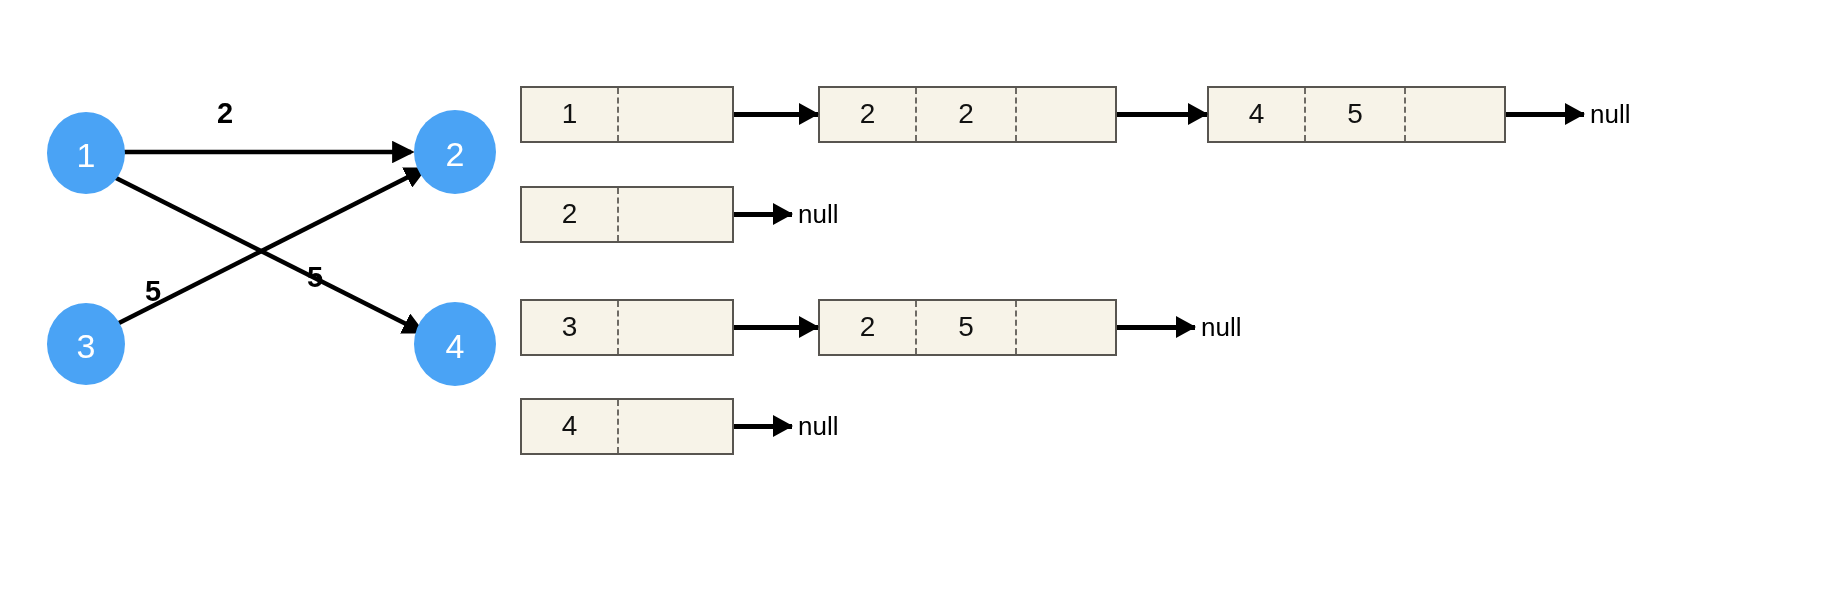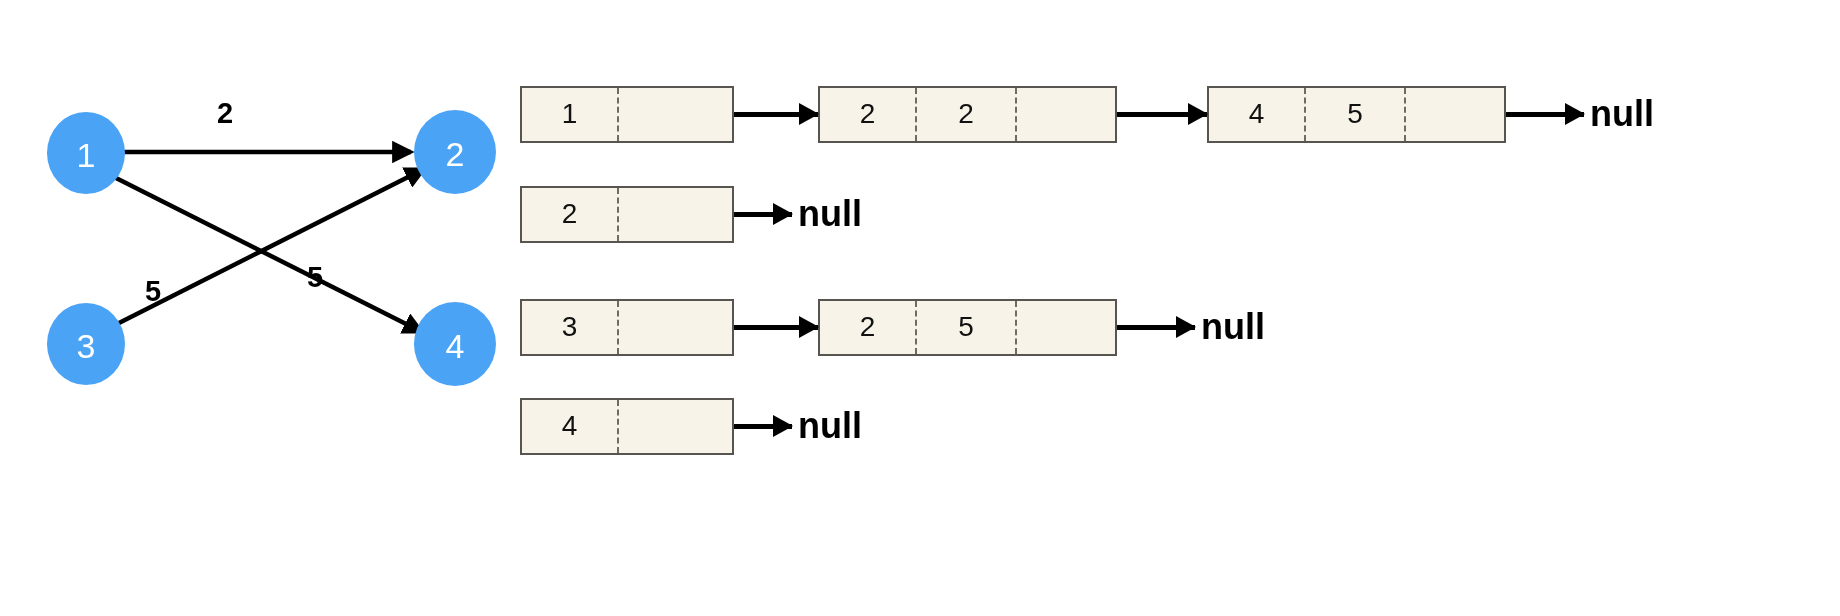--- a/index.html
+++ b/index.html
@@ -115,22 +115,22 @@
     top: 50%;
     transform: translateY(-50%);
     width: 0; height: 0;
     border-top: 11px solid transparent;
     border-bottom: 11px solid transparent;
     border-left: 20px solid #000000;
   }
 
   .ll-null {
     font-family: "Liberation Sans", sans-serif;
-    font-size: 36px;
-    font-weight: bold;
+    font-size: 26px;
+    font-weight: normal;
     color: #000000;
     white-space: nowrap;
     flex: none;
   }
 </style>
 </head>
 <body>
 
 <div id="canvas">
 

